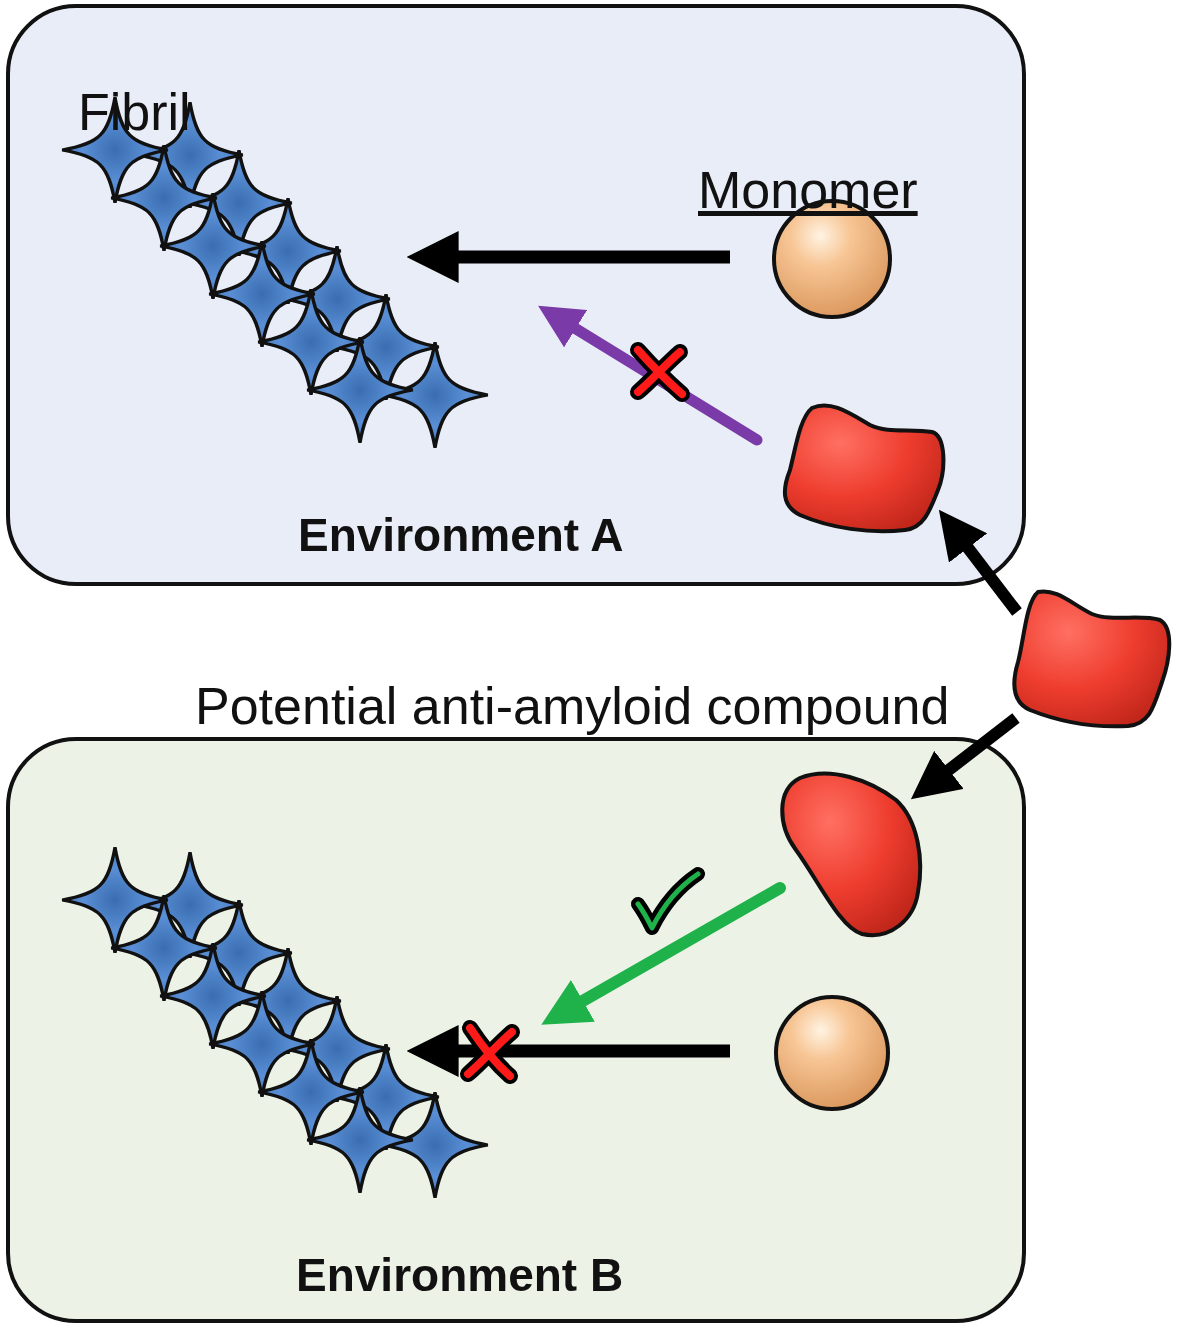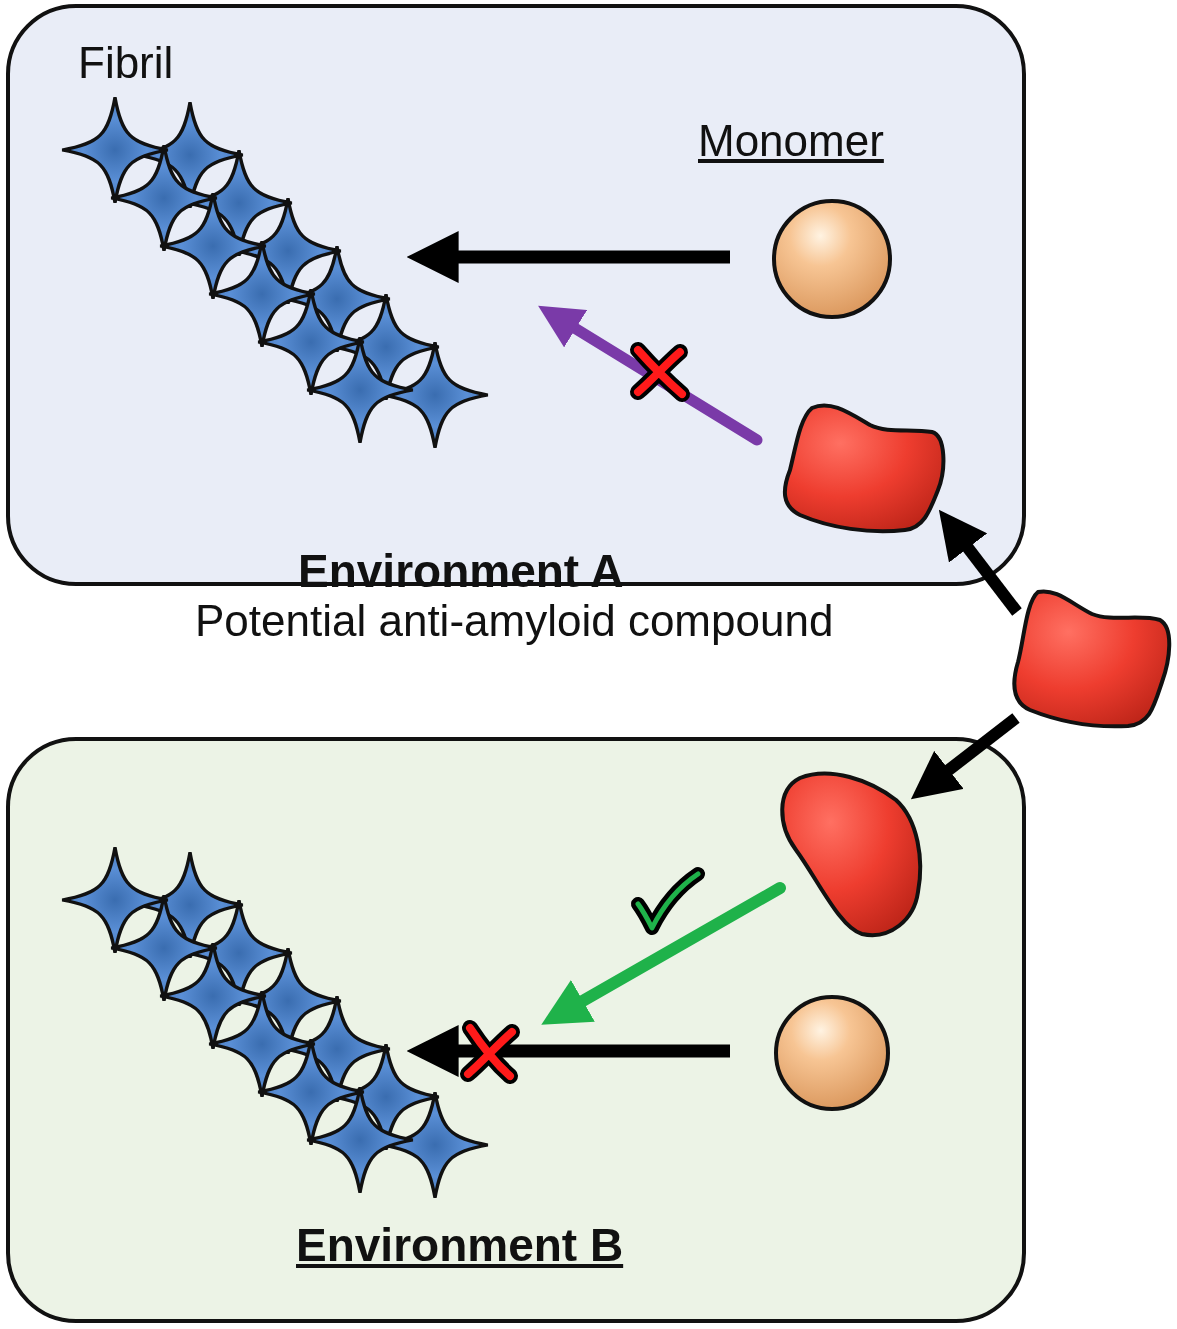--- a/index.html
+++ b/index.html
@@ -2,21 +2,21 @@
 <html><head>
 <meta charset="utf-8">
 <style>
   html, body { margin: 0; padding: 0; background: #ffffff; }
   body { width: 1177px; height: 1329px; position: relative; overflow: hidden; font-family: "Liberation Sans", sans-serif; }
   .env-box { position: absolute; left: 6px; width: 1020px; border: 4px solid #111; border-radius: 70px; box-sizing: border-box; }
   #env-a { top: 4px; height: 582px; background: #e9edf7; }
   #env-b { top: 737px; height: 586px; background: #ecf3e6; }
   .label { position: absolute; color: #111; white-space: nowrap; }
   .env-title { font-weight: bold; font-size: 46px; }
-  .plain { font-size: 44px; }
+  .plain { font-size: 52px; margin-top: 44px; }
   svg#art { position: absolute; left: 0; top: 0; }
 </style>
 </head>
 <body>
 
 <div id="env-a" class="env-box"></div>
 <div id="env-b" class="env-box"></div>
 
 <svg id="art" width="1177" height="1329" viewBox="0 0 1177 1329">
   <defs>
@@ -112,15 +112,15 @@
   <g transform="translate(490,1052)">
     <path d="M-20,-24 C-8,-6 4,10 20,24 M22,-20 C6,-6 -8,10 -22,22" stroke="#000" stroke-width="16" fill="none" stroke-linecap="round"></path>
     <path d="M-20,-24 C-8,-6 4,10 20,24 M22,-20 C6,-6 -8,10 -22,22" stroke="#ff1a1a" stroke-width="8" fill="none" stroke-linecap="round"></path>
   </g>
 
   <circle cx="832" cy="1053" r="56" fill="url(#gMon)" stroke="#111" stroke-width="4"></circle>
 </svg>
 
 <div class="label plain" style="left:78px; top:38px;">Fibril</div>
 <div class="label plain" style="left:698px; top:116px;text-decoration:underline;">Monomer</div>
-<div class="label env-title" style="left:298px; top:544px;text-align:center;">Environment A</div>
-<div class="label plain" style="left:195px; top:596px;">Potential anti-amyloid compound</div>
-<div class="label env-title" style="left:296px; top:1218px;text-decoration:underline;">Environment B</div>
+<div class="label env-title" style="left:298px; top:508px;text-align:center;">Environment A</div>
+<div class="label plain" style="left:195px; top:632px;">Potential anti-amyloid compound</div>
+<div class="label env-title" style="left:296px; top:1248px;">Environment B</div>
 
 </body></html>

